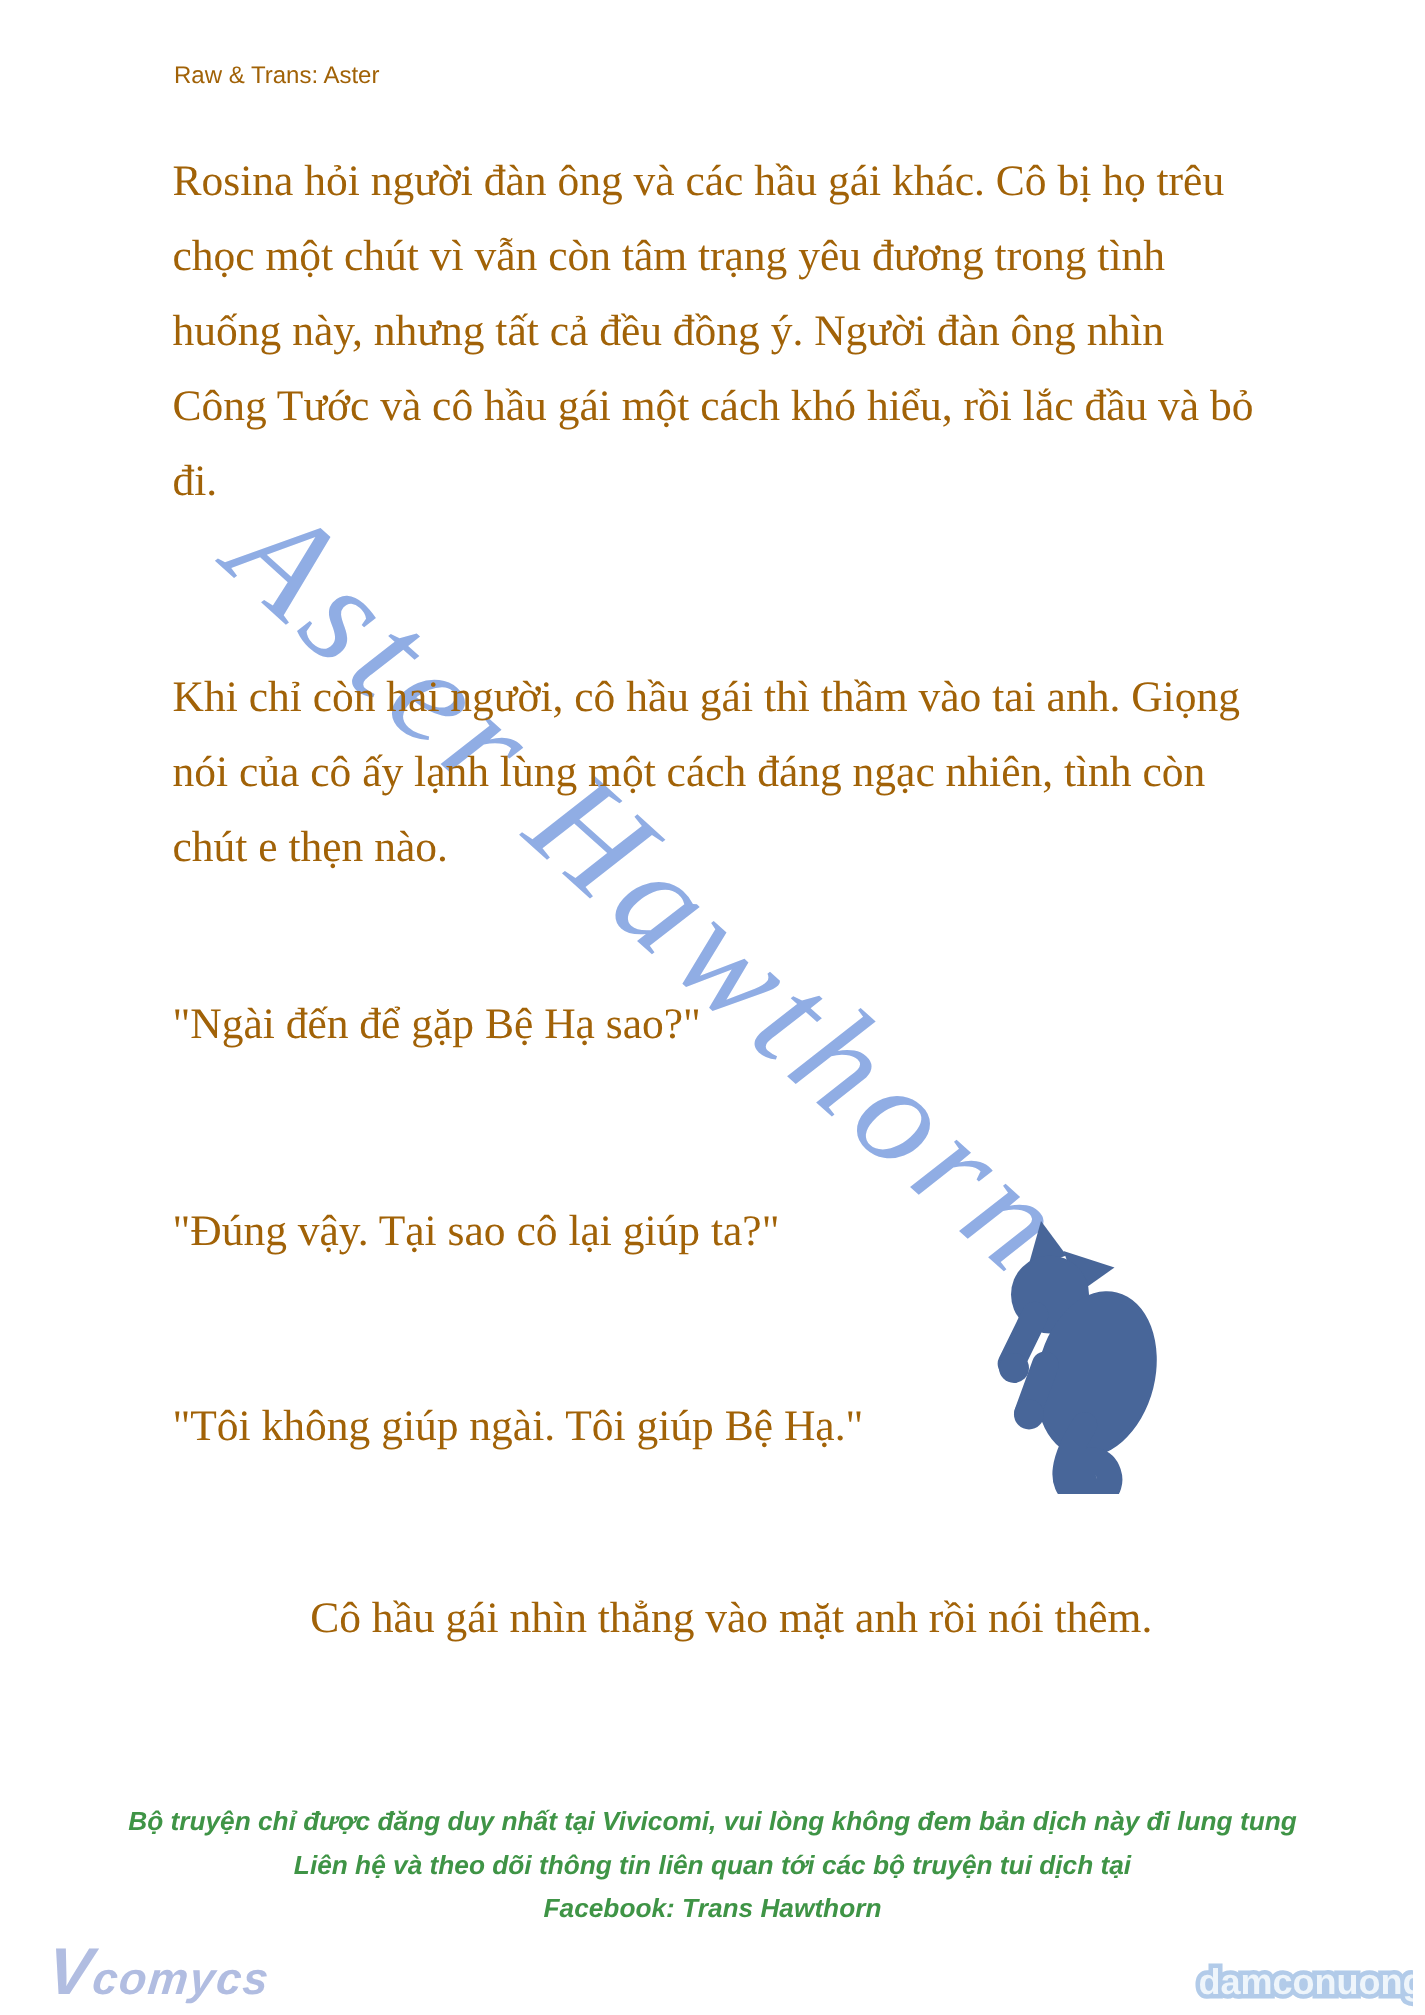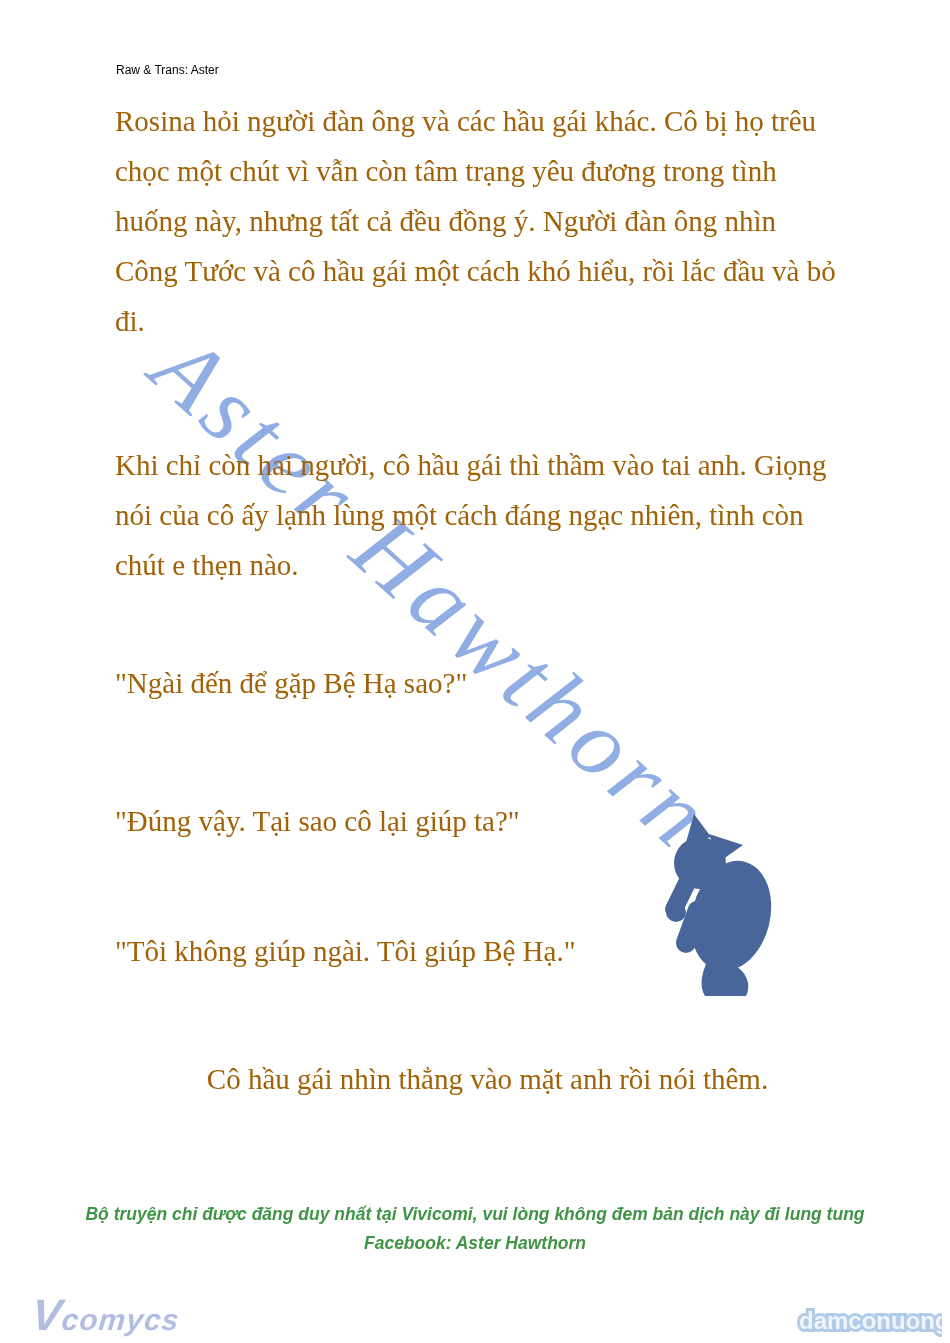--- a/index.html
+++ b/index.html
@@ -6,23 +6,23 @@
   body {
     width: 950px; height: 1343px;
     background: #ffffff;
     position: relative;
     overflow: hidden;
     font-family: "Liberation Serif", serif;
   }
   .page { position: absolute; inset: 0; background: #ffffff; }
 
   .credit-header {
-    position: absolute; left: 116px; top: 63px;
+    position: absolute; left: 116px; top: 42px;
     font-family: "Liberation Sans", sans-serif;
-    font-size: 12px; color: #000000;
+    font-size: 16px; color: #a16207;
     z-index: 3;
   }
 
   .watermark-diagonal {
     position: absolute; left: 206px; top: 312px;
     font-family: "Liberation Serif", serif;
     font-style: italic;
     font-size: 96px;
     letter-spacing: 7px;
     color: #7d9fe0;
@@ -128,21 +128,22 @@
 
       <rect x="19" y="90" width="18" height="52" rx="9" transform="rotate(20 28 116)"></rect>
       <circle cx="23" cy="133" r="10"></circle>
 
       <path d="M60 140 C46 162, 42 180, 55 186 C68 192, 80 184, 76 172 C73 163, 63 161, 58 167 C55 171, 56 176, 60 178" fill="none" stroke="#486699" stroke-width="17" stroke-linecap="round"></path>
     </g>
   </svg>
 
   <div class="footer-note">
     <div>Bộ truyện chỉ được đăng duy nhất tại Vivicomi, vui lòng không đem bản dịch này đi lung tung</div>
-    <div>Facebook: Aster Hawthorn</div>
+    <div>Liên hệ và theo dõi thông tin liên quan tới các bộ truyện tui dịch tại</div>
+    <div>Facebook: Trans Hawthorn</div>
   </div>
 
   <div class="vcomycs-logo">Vcomycs</div>
 
   <svg class="damconuong-svg" viewBox="0 0 146 36">
     <text x="3" y="27">damconuong</text>
   </svg>
 
 </div>
 

